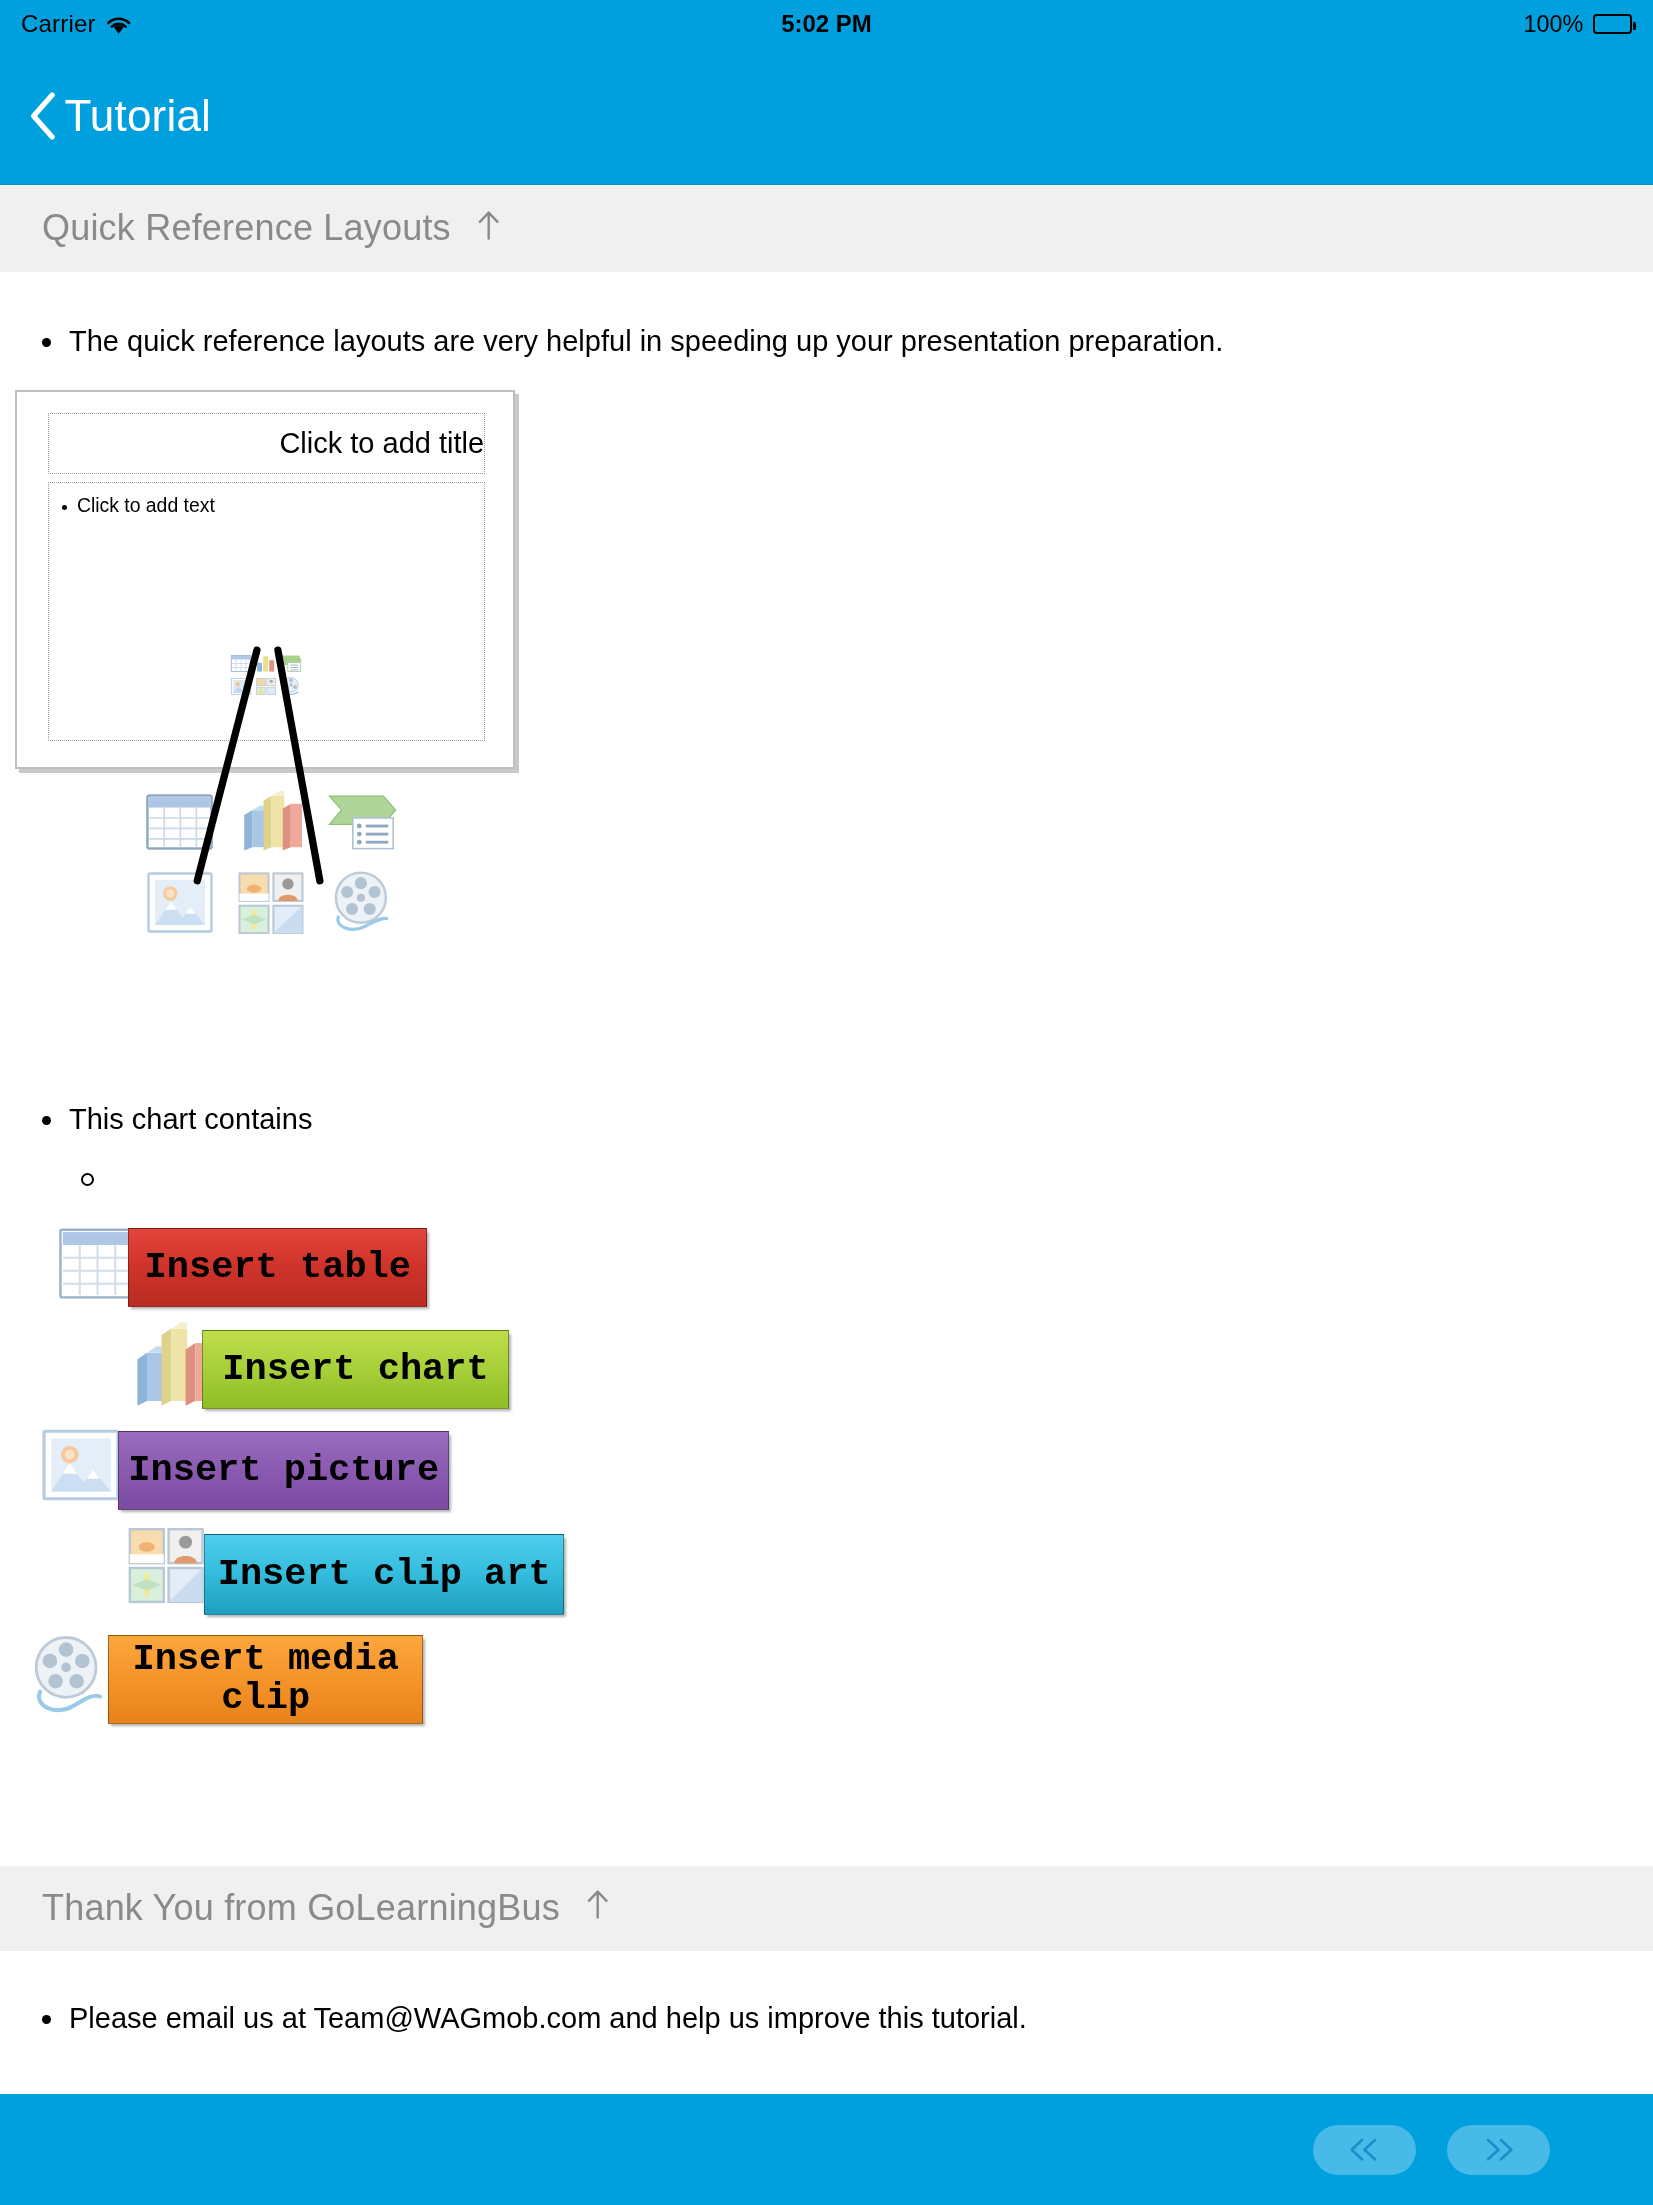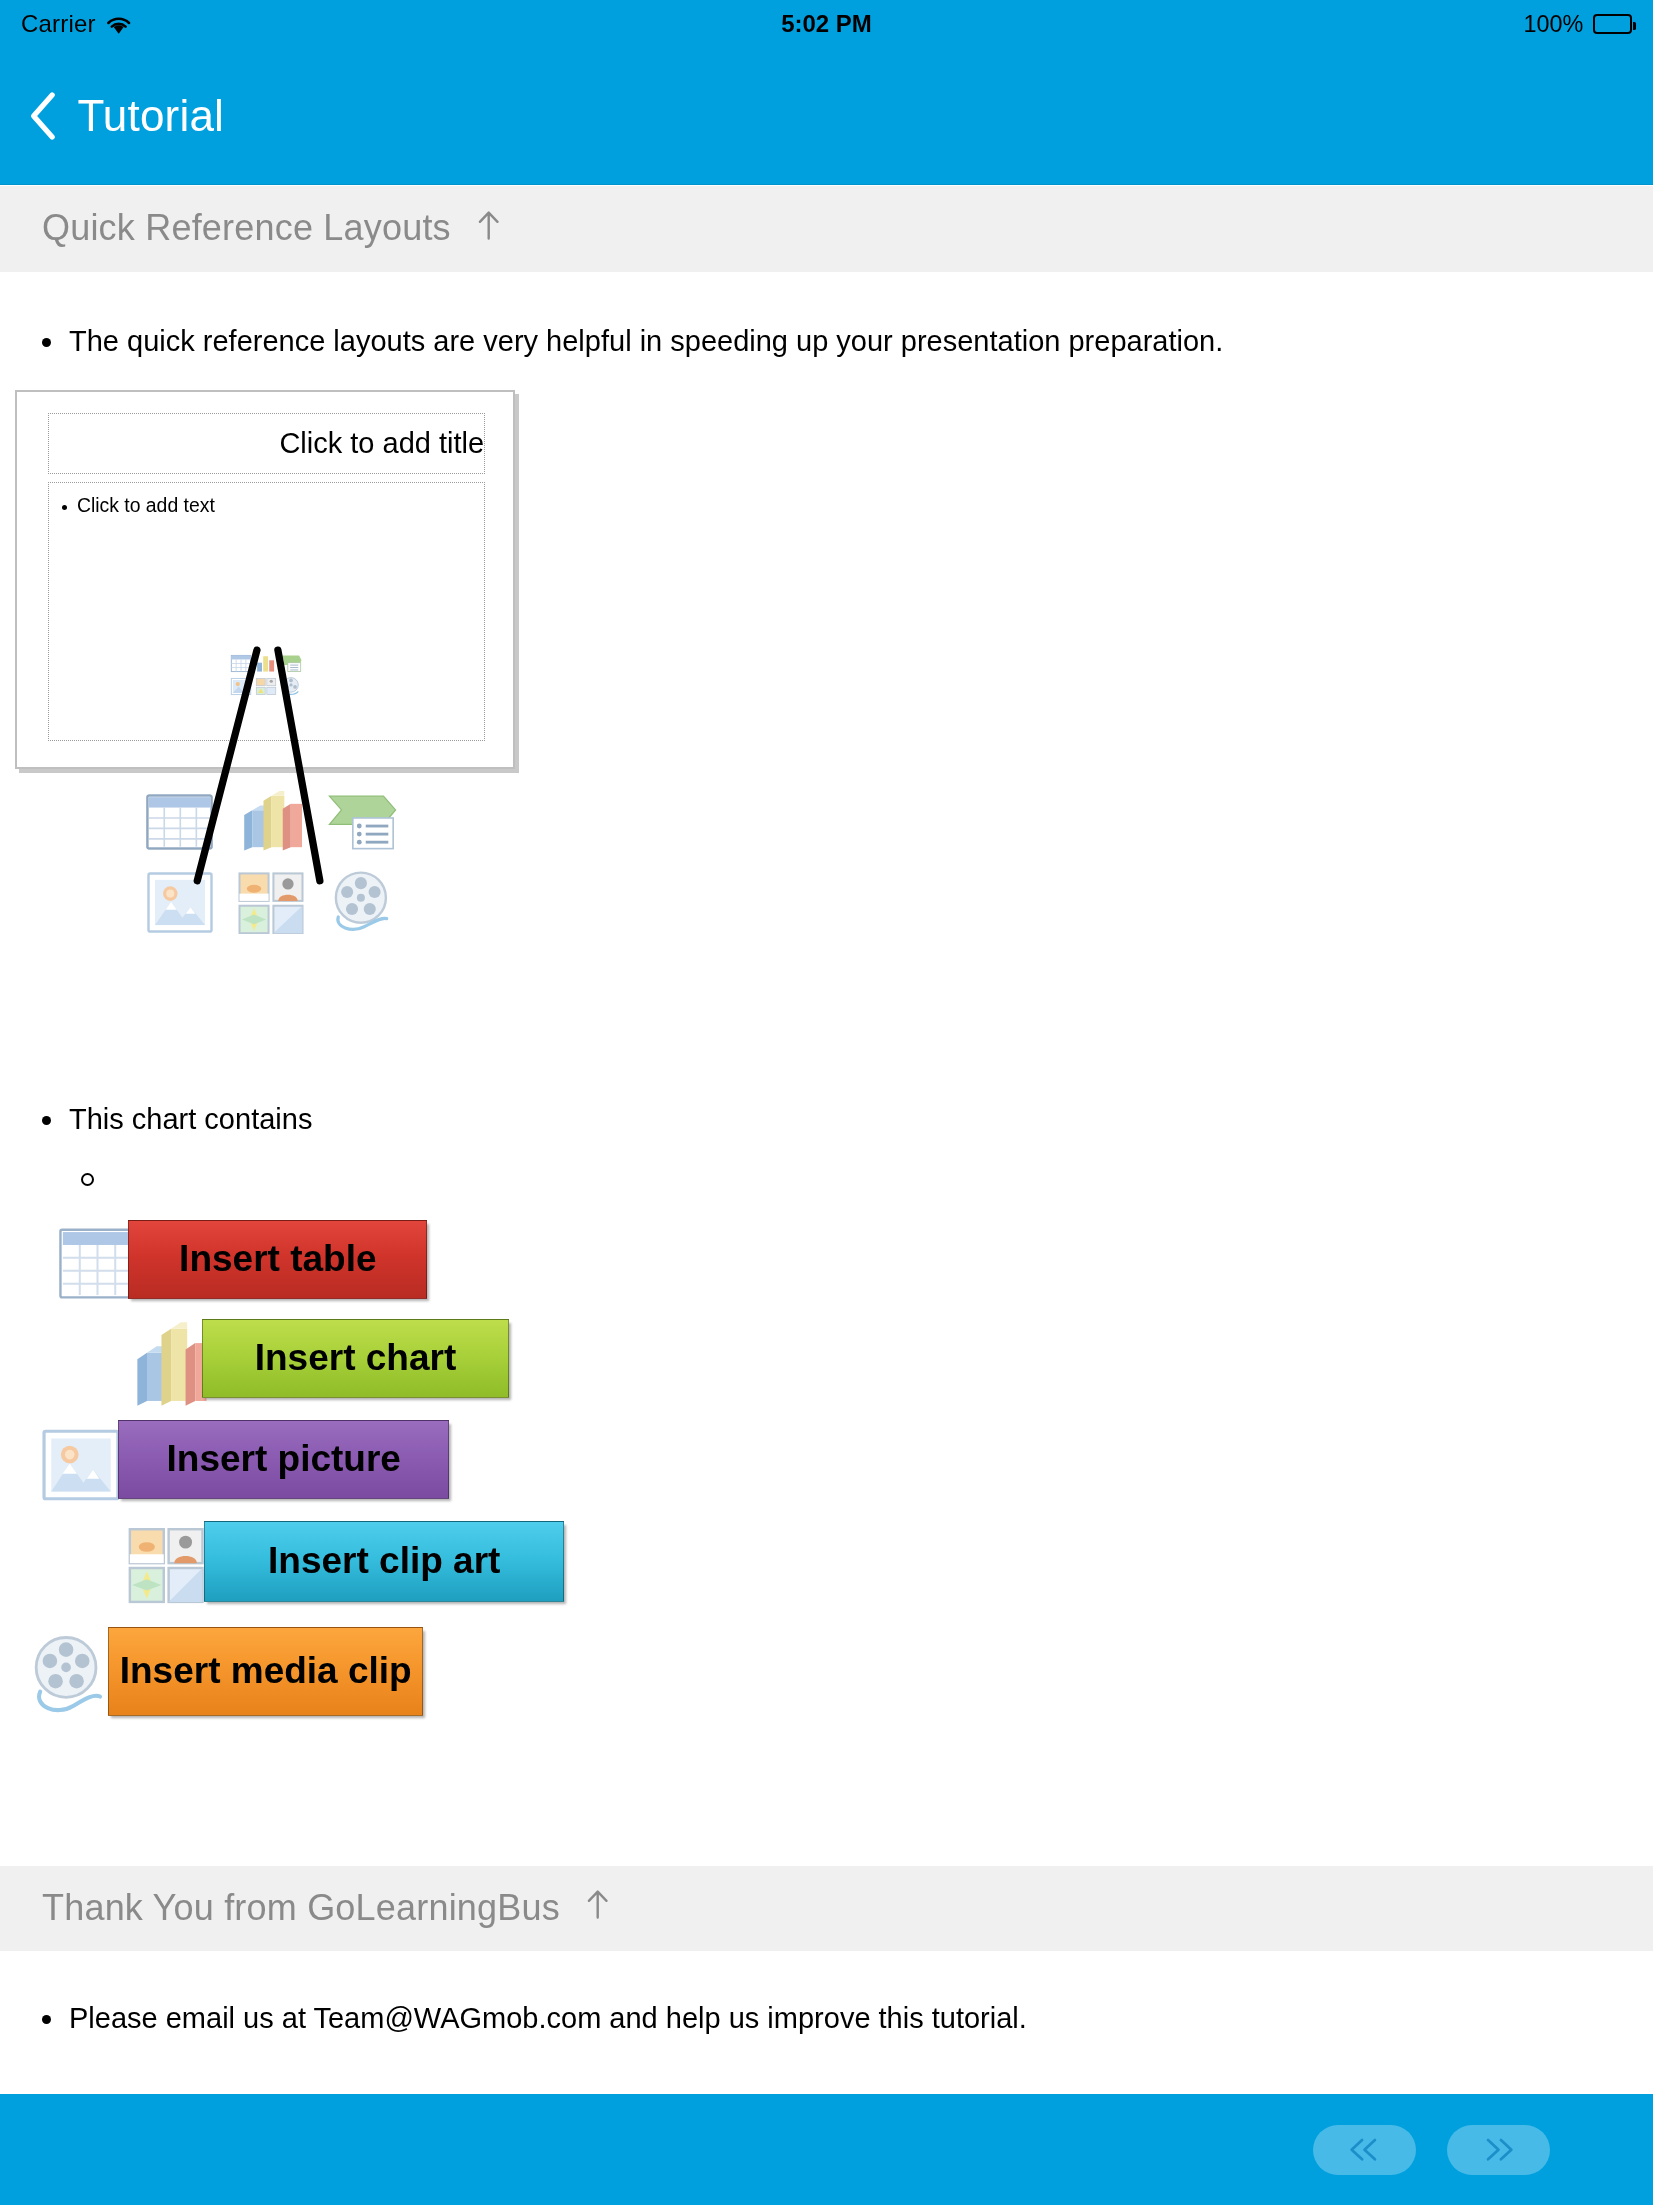--- a/index.html
+++ b/index.html
@@ -95,21 +95,21 @@
     height: 137px;
     background: #00A0DF;
     display: flex;
     align-items: center;
     padding: 0 27.4px;
     border-bottom: 0.8px solid rgba(0,0,0,0.08);
   }
   .back-btn {
     display: flex;
     align-items: flex-start;
-    gap: 19px;
+    gap: 6px;
     cursor: pointer;
   }
   .chevron-left {
     display: block;
   }
   .back-label {
     font-size: 44px;
     color: #ffffff;
     font-weight: 400;
     letter-spacing: 0.2px;
@@ -257,21 +257,22 @@
     column-gap: 14.5px;
     row-gap: 6.5px;
     align-items: center;
     justify-items: center;
   }
   .big-icon-grid svg { display:block; }
 
   
   .label-row {
     display: flex;
-    align-items: flex-start;
+    align-items: flex-end;
+    font-family: Liberation Mono, monospace;
   }
   .label-icon {
     flex: 0 0 auto;
     display: flex;
     align-items: center;
     justify-content: center;
   }
   .label-chip {
     position: relative;
     display: flex;

